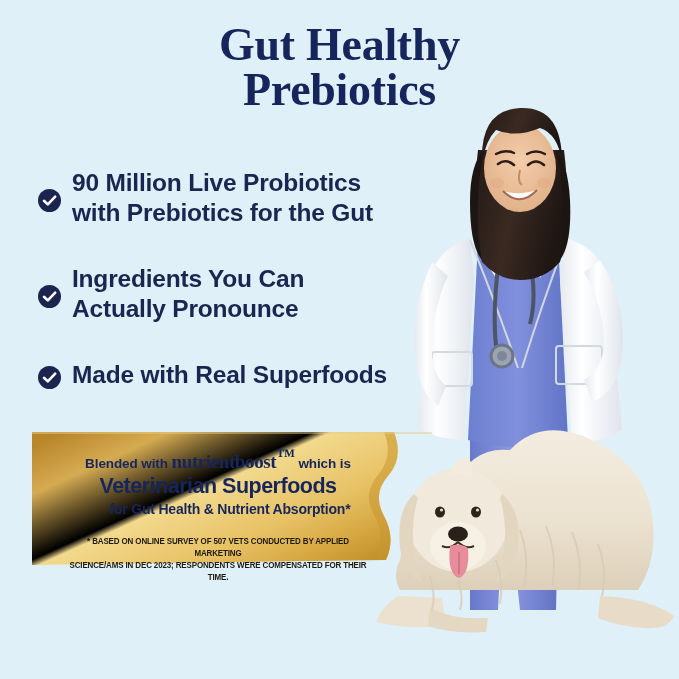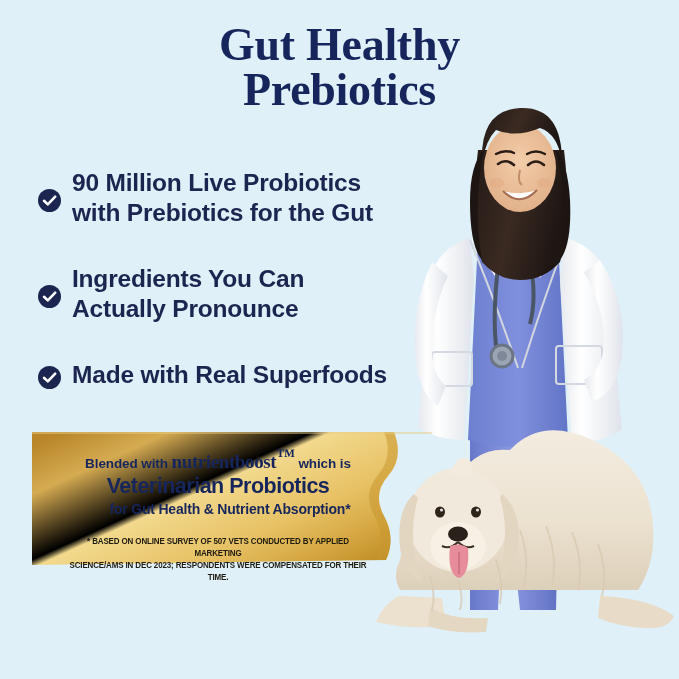--- a/index.html
+++ b/index.html
@@ -329,20 +329,20 @@
       </defs>
       <path d="M0 0 L362 0 q10 26 -6 44 q-16 18 -4 40 q12 22 2 44 L0 133 Z" fill="url(#goldG)"></path>
       <path d="M362 0 q10 26 -6 44 q-16 18 -4 40 q12 22 2 44 l-10 0 q10 -24 -2 -45 q-12 -21 4 -40 q16 -19 6 -43 Z" fill="#c9972f" opacity="0.55"></path>
       <rect x="0" y="0" width="400" height="2" fill="#e8cb86" opacity="0.5"></rect>
     </svg>
 
     <div id="banner-text">
       <div class="bn-line1">
         <span>Blended with </span><span class="bn-brand">nutrientboost</span><sup class="bn-brand">™</sup><span> which is</span>
       </div>
-      <div class="bn-line2">Veterinarian Probiotics</div>
+      <div class="bn-line2">Veterinarian Superfoods</div>
       <div class="bn-line3">for Gut Health &amp; Nutrient Absorption*</div>
       <div class="bn-fine">* BASED ON ONLINE SURVEY OF 507 VETS CONDUCTED BY APPLIED MARKETING
 SCIENCE/AMS IN DEC 2023; RESPONDENTS WERE COMPENSATED FOR THEIR TIME.</div>
     </div>
   </div>
 
 </div>
 
 </body></html>

